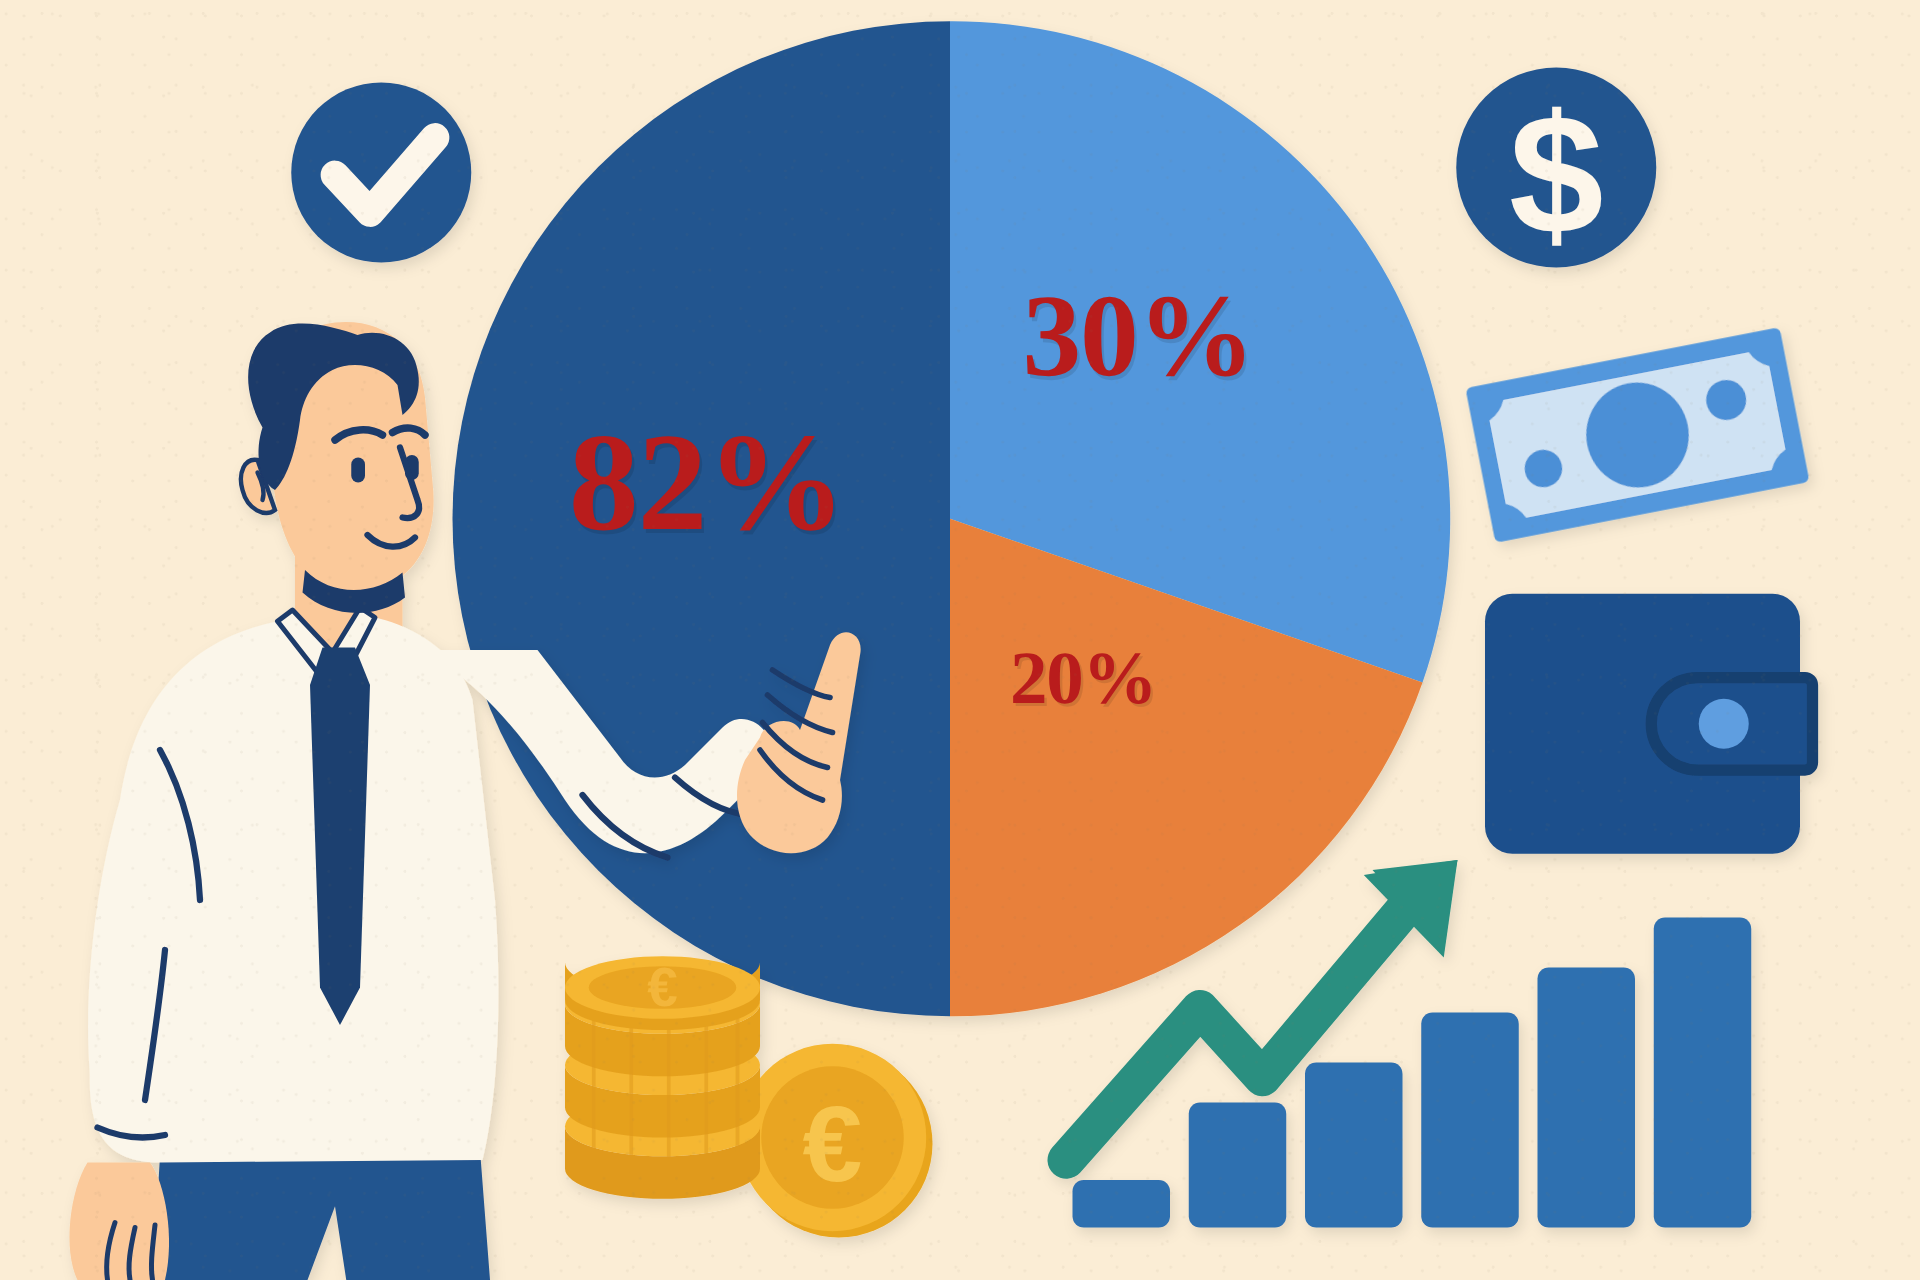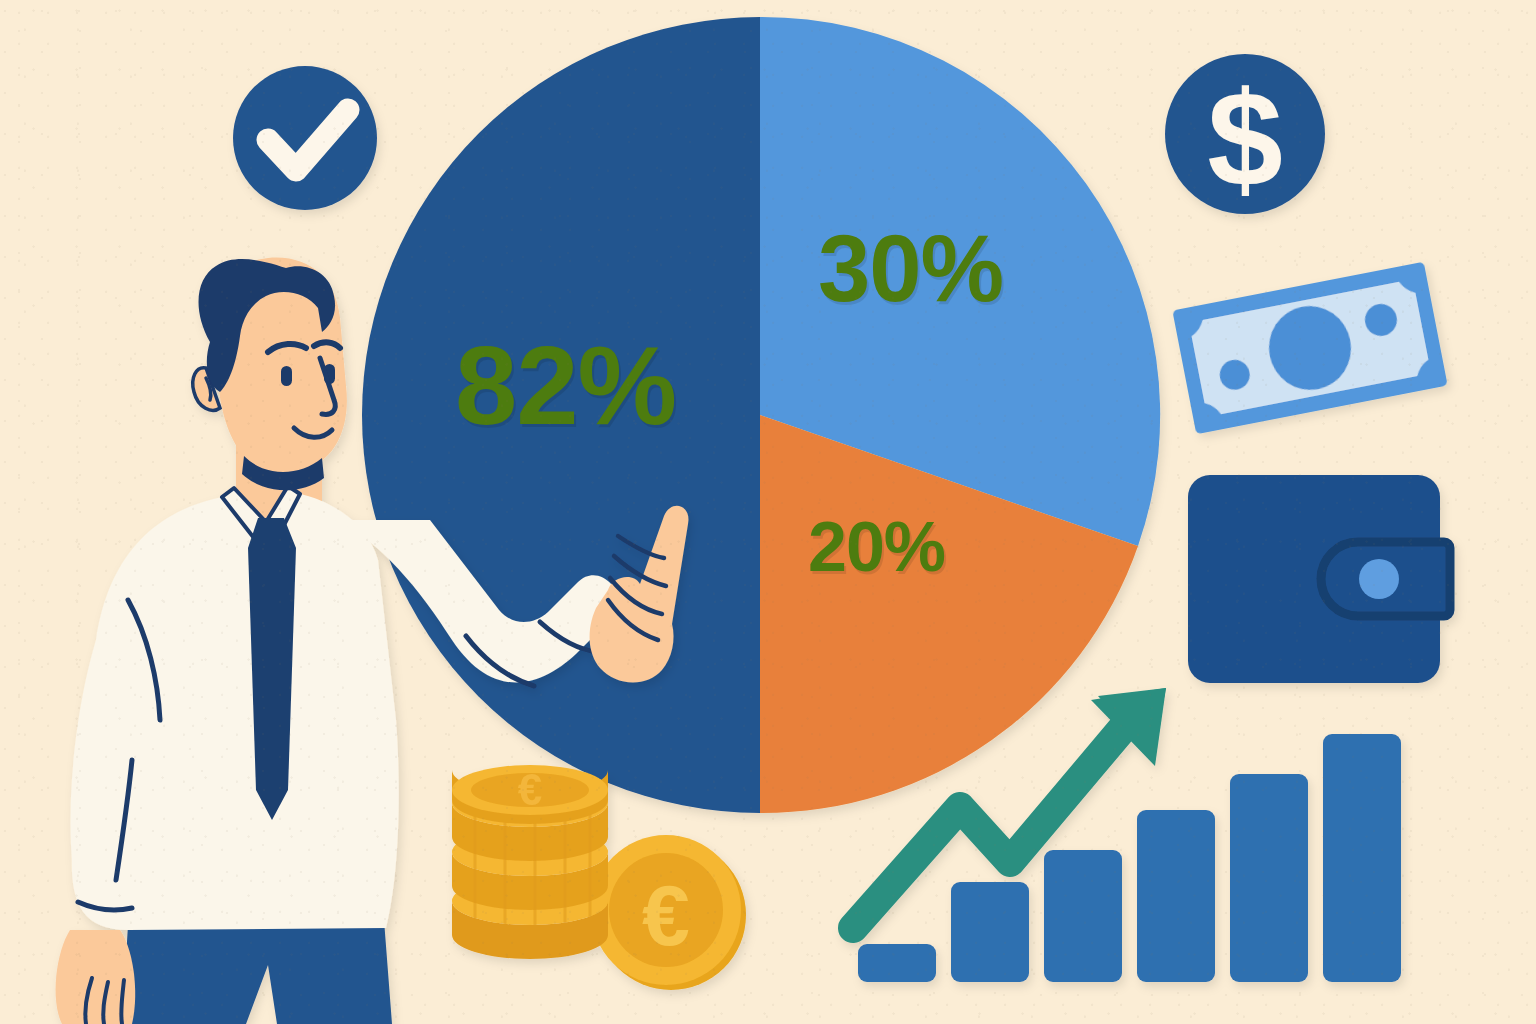--- a/index.html
+++ b/index.html
@@ -20,31 +20,31 @@
       radial-gradient(circle at 13% 27%, #8a7a5c 0 1px, transparent 1.4px),
       radial-gradient(circle at 47% 63%, #8a7a5c 0 1px, transparent 1.4px),
       radial-gradient(circle at 78% 18%, #8a7a5c 0 1px, transparent 1.4px),
       radial-gradient(circle at 31% 84%, #8a7a5c 0 1px, transparent 1.4px),
       radial-gradient(circle at 66% 41%, #8a7a5c 0 1px, transparent 1.4px);
     background-size:37px 41px, 53px 47px, 43px 59px, 61px 37px, 29px 31px;
   }
   .layer{position:absolute;top:0;left:0;width:1536px;height:1024px;}
   .pct{
     position:absolute;
-    color:#4d7c0f;
+    color:#b91c1c;
     font-weight:bold;
-    font-family:Liberation Sans, sans-serif;
+    font-family:Liberation Serif, serif;
     letter-spacing:-1px;
     text-shadow:2px 3px 0 rgba(0,0,0,.10);
     white-space:nowrap;
     line-height:1;
   }
   #lbl50{left:455px;top:330px;font-size:112px;}
   #lbl30{left:818px;top:222px;font-size:94px;}
-  #lbl20{left:808px;top:512px;font-size:70px;}
+  #lbl20{left:808px;top:512px;font-size:60px;}
 </style>
 </head>
 <body>
 
 <div id="stage">
 
   <svg class="layer" viewBox="0 0 1536 1024">
     <defs>
       <filter id="softshadow" x="-20%" y="-20%" width="150%" height="150%">
         <feDropShadow dx="3" dy="5" stdDeviation="5" flood-color="#000" flood-opacity="0.10"></feDropShadow>

